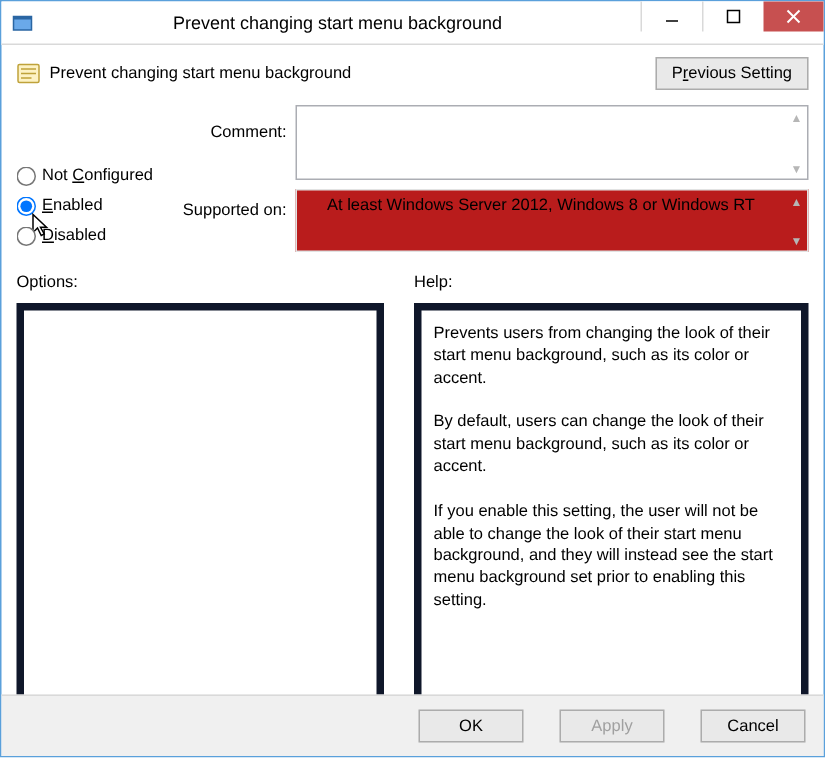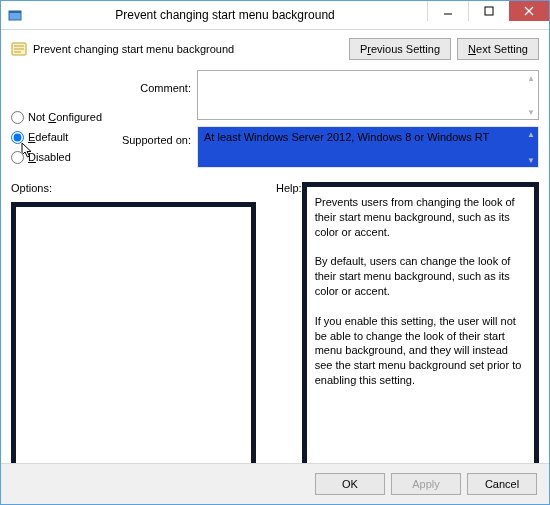--- a/index.html
+++ b/index.html
@@ -8,44 +8,44 @@
   .title-icon{width:16px;height:16px;margin-left:6px;display:flex;align-items:center;justify-content:center}
   .title-text{flex:1;text-align:center;font-size:12px;color:#000}
   .win-controls{display:flex;height:100%}
   .win-btn{width:40px;height:20px;display:flex;align-items:center;justify-content:center;font-family:sans-serif}
   .win-btn.min,.win-btn.max{background:#fff;color:#000;border-left:1px solid #d9d9d9}
   .win-btn.close{background:#c75050;color:#fff}
   .body{padding:8px 10px 10px 10px;height:calc(100% - 28px - 40px);box-sizing:border-box;overflow:hidden}
   .row1{display:flex;align-items:center;margin-bottom:10px}
   .policy-icon{width:16px;height:16px;margin-right:6px;flex:0 0 auto}
   .policy-title{flex:1;font-size:11px}
-  .nav-btns{display:flex;gap:6px}
+  .nav-btns{display:flex;gap:24px}
   button.nav{height:22px;padding:0 10px;background:#e9e9e9;border:1px solid #acacac;font-size:11px;cursor:pointer}
   .u{text-decoration:underline}
   .row2{display:flex;align-items:flex-end;margin-top:2px}
   .radios{width:110px;padding-top:2px}
   .radio-line{display:flex;align-items:center;height:18px;margin-bottom:2px;position:relative}
   .radio-line input{margin:0 4px 0 0}
   .radio-line label .u{text-decoration:underline}
   .cursor{position:absolute;left:10px;top:14px;pointer-events:none}
   .mid-labels{width:70px;text-align:right;padding-right:6px}
   .mid-labels .lbl{height:50px;display:flex;align-items:flex-start;justify-content:flex-end;padding-top:2px}
   .mid-labels .lbl2{height:34px;display:flex;align-items:flex-start;justify-content:flex-end;padding-top:2px}
   .fields{flex:1;display:flex;flex-direction:column;gap:6px}
   .comment-box{height:48px;border:1px solid #abadb3;background:#fff;position:relative}
-  .supported-box{height:32px;border:1px solid #e2e3e3;background:#1d4ed8;padding:4px 16px 4px 6px;color:#000;position:relative;font-size:11px}
+  .supported-box{height:32px;border:1px solid #e2e3e3;background:#b91c1c;padding:4px 16px 4px 20px;color:#000;position:relative;font-size:11px}
   .tiny-scroll{position:absolute;right:0;top:0;bottom:0;width:14px;display:flex;flex-direction:column;justify-content:space-between}
   .tiny-arrow{height:14px;display:flex;align-items:center;justify-content:center;color:#b6b6b6;font-size:8px}
   .row3{display:flex;margin-top:14px;gap:20px}
   .col-label{font-size:11px;margin-bottom:8px}
   .options-col{width:245px;display:flex;flex-direction:column}
-  .help-col{flex:1;display:flex;}
+  .help-col{flex:1;display:flex;flex-direction:column}
   .big-box{border:5px solid #0f172a;background:#fff;height:286px;box-sizing:border-box}
   .help-box{padding:8px 8px 8px 8px;font-size:11px;line-height:1.35;white-space:pre-wrap;overflow:hidden}
-  .footer{position:absolute;left:0;right:0;bottom:0;height:40px;border-top:1px solid #d9d9d9;background:#f0f0f0;display:flex;align-items:center;justify-content:flex-end;padding-right:12px;gap:6px}
+  .footer{position:absolute;left:0;right:0;bottom:0;height:40px;border-top:1px solid #d9d9d9;background:#f0f0f0;display:flex;align-items:center;justify-content:flex-end;padding-right:12px;gap:24px}
   button.ftr{width:70px;height:22px;background:#e9e9e9;border:1px solid #acacac;font-size:11px;cursor:pointer}
   button.ftr:disabled{color:#a0a0a0;cursor:default}
 </style>
 </head>
 <body>
 
 <div class="window">
   <div class="titlebar">
     <span class="title-icon">
       <svg width="14" height="14" viewBox="0 0 14 14">
@@ -80,33 +80,32 @@
         <svg width="16" height="16" viewBox="0 0 16 16">
             <rect x="1" y="2" width="14" height="12" rx="1" fill="#fdf2c4" stroke="#bfa23a"></rect>
             <line x1="3" y1="5" x2="13" y2="5" stroke="#bfa23a"></line>
             <line x1="3" y1="8" x2="13" y2="8" stroke="#bfa23a"></line>
             <line x1="3" y1="11" x2="10" y2="11" stroke="#bfa23a"></line>
           </svg>
       </span>
       <div class="policy-title">Prevent changing start menu background</div>
       <div class="nav-btns">
         <button class="nav"><span>P</span><span class="u">r</span><span>evious Setting</span></button>
-        <button class="nav"><span class="u">N</span><span>ext Setting</span></button>
       </div>
     </div>
 
     <div class="row2">
       <div class="radios">
         <div class="radio-line">
           <input type="radio" name="st" id="r1" style="">
           <label for="r1"><span>Not </span><span class="u">C</span><span>onfigured</span></label>
         </div>
         <div class="radio-line">
           <input type="radio" name="st" id="r2" checked="" style="">
-          <label for="r2"><span class="u">E</span><span>default</span></label>
+          <label for="r2"><span class="u">E</span><span>nabled</span></label>
           <span class="cursor">
             <svg width="14" height="18" viewBox="0 0 14 18">
                 <path d="M1 1 L1 13 L4 10 L6.5 15 L8.5 14 L6 9.5 L10 9.5 Z" fill="#fff" stroke="#000" stroke-width="1"></path>
               </svg>
           </span>
         </div>
         <div class="radio-line">
           <input type="radio" name="st" id="r3" style="">
           <label for="r3"><span class="u">D</span><span>isabled</span></label>
         </div>

